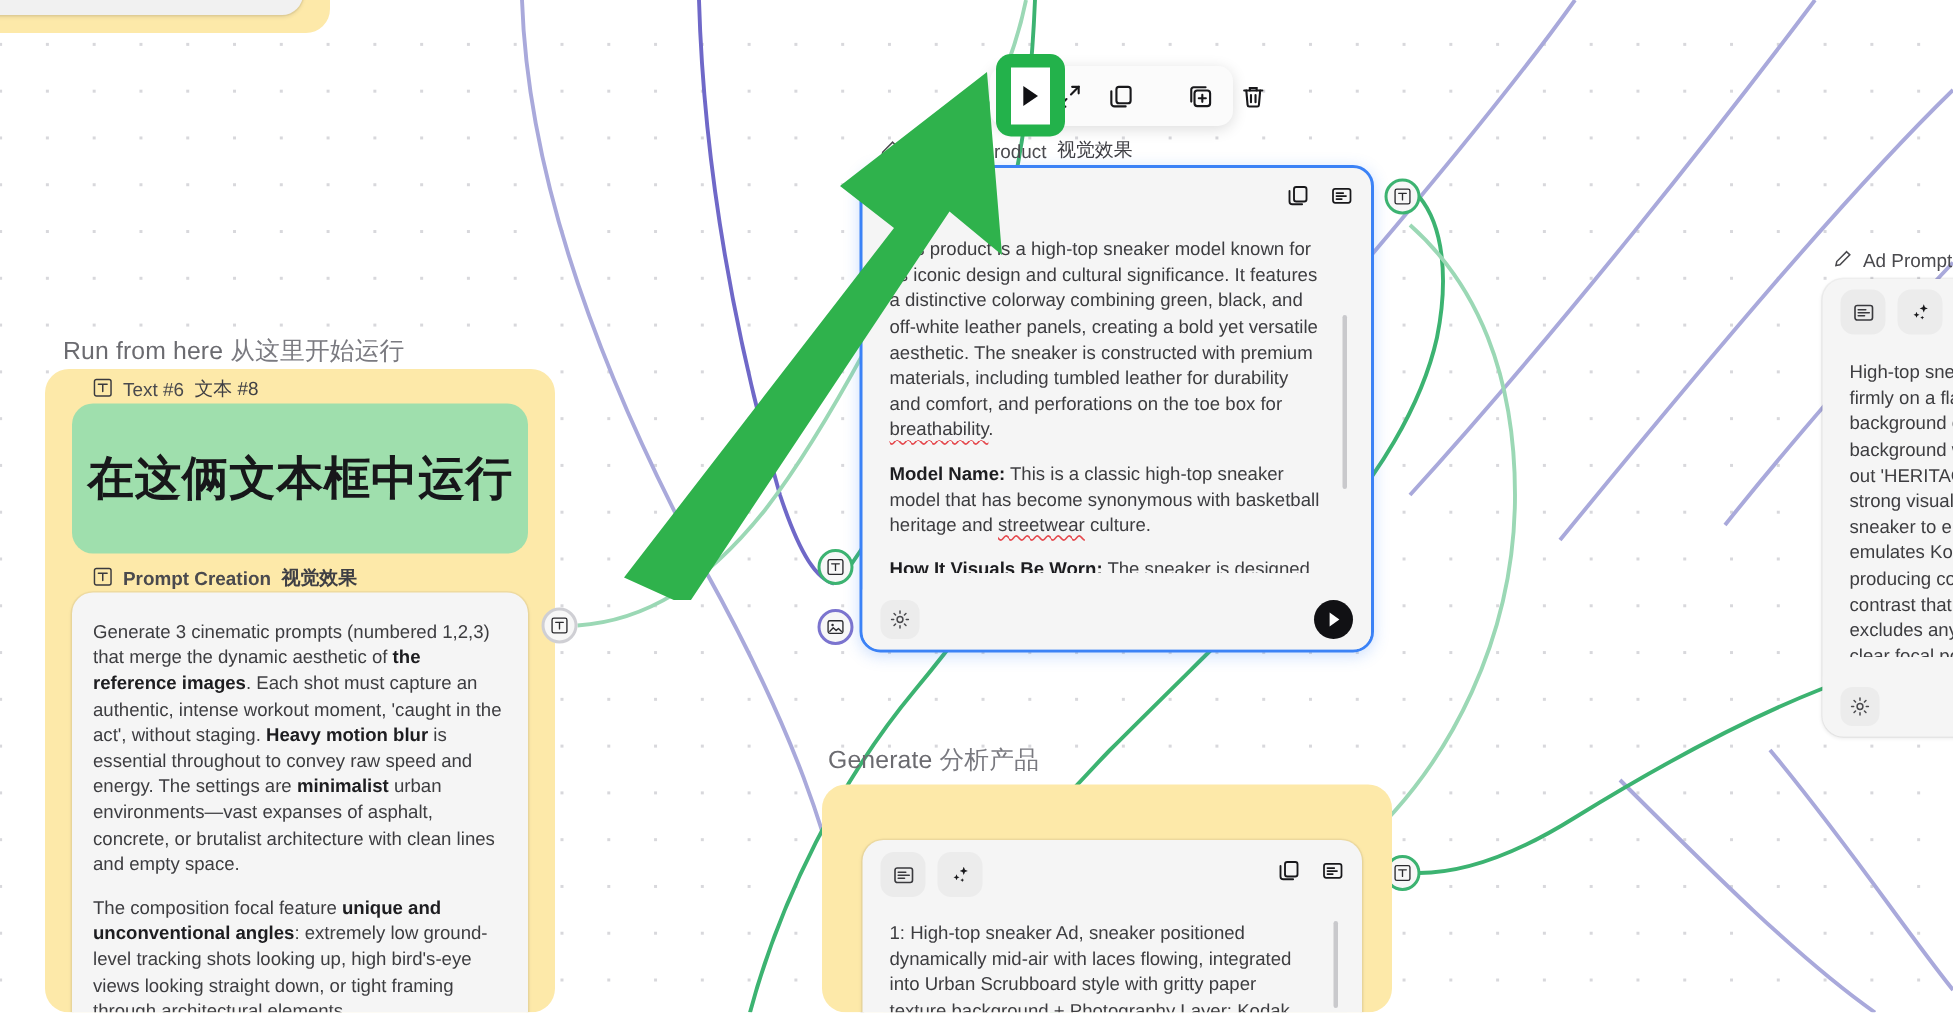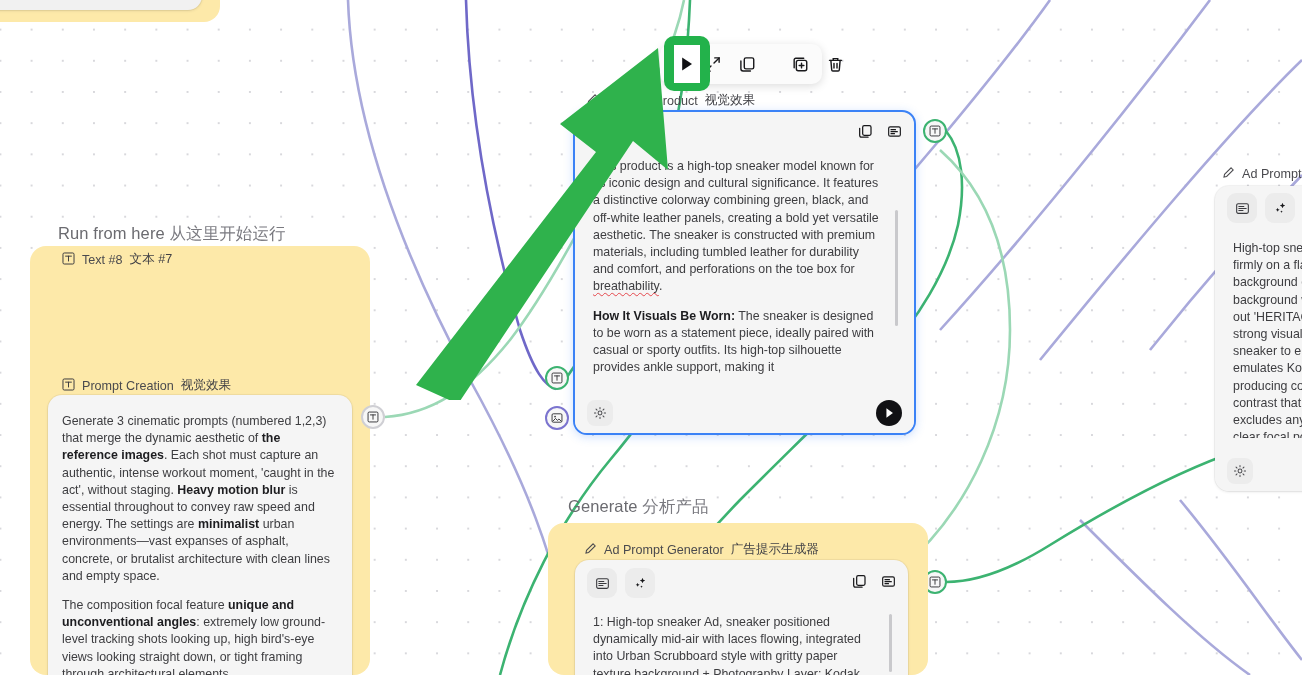--- a/index.html
+++ b/index.html
@@ -12,21 +12,21 @@
     position: relative; width: 1302px; height: 675px; overflow: hidden;
     background-color: #ffffff;
     background-image: radial-gradient(circle, #d8d8dc 1.1px, transparent 1.2px);
     background-size: 31.2px 31.2px;
     background-position: 16px 14px;
   }
   #edge-layer { position: absolute; inset: 0; width: 1302px; height: 675px; pointer-events: none; }
 
   
   .group-title {
-    position: absolute; color: #6b6b70; font-size: 16.5px; letter-spacing: .1px; white-space: nowrap; margin-left: 16px;
+    position: absolute; color: #6b6b70; font-size: 16.5px; letter-spacing: .1px; white-space: nowrap;
   }
   .group-title .cn { color: #7a7a80; }
   .grp {
     position: absolute; background: #fde9a9; border-radius: 16px;
   }
 
   
   .node {
     position: absolute; background: #f5f5f5; border-radius: 14px;
     box-shadow: 0 1px 3px rgba(0,0,0,.10), 0 0 0 1px rgba(0,0,0,.045);
@@ -156,25 +156,28 @@
   </div>
   <div class="grp" style="left:30px; top:246px; width:340px; height:429px;"></div>
 
   <div class="node-label" style="left:62px; top:251px;">
     <span>
       <svg width="13" height="13" viewBox="0 0 16 16">
           <rect x="1.2" y="1.2" width="13.6" height="13.6" rx="1.6" fill="none" stroke="#3a3a3e" stroke-width="1.2"></rect>
           <path d="M4.4 5.1h7.2M8 5.1v6" stroke="#3a3a3e" stroke-width="1.2" stroke-linecap="round"></path>
         </svg>
     </span>
-    <span>Text #8</span>
-    <span class="cn">文本 #7</span>
-  </div>
-
-  <div class="node-label" style="left:62px; top:377px;">
+    <span>Text #6</span>
+    <span class="cn">文本 #8</span>
+  </div>
+  <div class="greenbox" style="left:48px; top:269px; width:304px; height:100px;">
+    <span>在这俩文本框中运行</span>
+  </div>
+
+  <div class="node-label" style="left:62px; top:377px;font-weight:bold;">
     <span>
       <svg width="13" height="13" viewBox="0 0 16 16">
           <rect x="1.2" y="1.2" width="13.6" height="13.6" rx="1.6" fill="none" stroke="#3a3a3e" stroke-width="1.2"></rect>
           <path d="M4.4 5.1h7.2M8 5.1v6" stroke="#3a3a3e" stroke-width="1.2" stroke-linecap="round"></path>
         </svg>
     </span>
     <span>Prompt Creation</span>
     <span class="cn">视觉效果</span>
   </div>
   <div class="node" style="left:48px; top:395px; width:304px; height:300px;">
@@ -256,20 +259,21 @@
           <svg width="15" height="15" viewBox="0 0 18 18" fill="none" stroke="#18181b" stroke-width="1.4">
             <rect x="2" y="3.4" width="14" height="11.2" rx="1.8"></rect>
             <path d="M4.8 6.8h5.4M4.8 9.2h7.6M4.8 11.6h4.2" stroke-linecap="round"></path>
           </svg>
         </span>
       </div>
     </div>
     <div class="node-body" style="height:228px; margin:0 10px 0 14px;">
       <div class="node-text" style="padding-right:22px;">
         <p id="ap-p0"><span>This product is a high-top sneaker model known for its iconic design and cultural significance. It features a distinctive colorway combining green, black, and off-white leather panels, creating a bold yet versatile aesthetic. The sneaker is constructed with premium materials, including tumbled leather for durability and comfort, and perforations on the toe box for </span><span class="sp">breathability</span><span>.</span></p>
+        <p id="ap-p1"><span style="font-weight: bold; color: rgb(29, 29, 32);">Model Name:</span><span> This is a classic high-top sneaker model that has become synonymous with basketball heritage and </span><span class="sp">streetwear</span><span> culture.</span></p>
         <p id="ap-p2"><span style="font-weight: bold; color: rgb(29, 29, 32);">How It Visuals Be Worn:</span><span> The sneaker is designed to be worn as a statement piece, ideally paired with casual or sporty outfits. Its high-top silhouette provides ankle support, making it</span></p>
       </div>
       <div class="vscroll" style="top:56px; height:116px; right:6px;"></div>
     </div>
     <div class="node-foot">
       <div class="gear">
         <svg width="14" height="14" viewBox="0 0 18 18" fill="none" stroke="#49494d" stroke-width="1.3">
           <circle cx="9" cy="9" r="2.5"></circle>
           <path d="M9 1.8v1.8M9 14.4v1.8M1.8 9h1.8M14.4 9h1.8M3.9 3.9l1.3 1.3M12.8 12.8l1.3 1.3M14.1 3.9l-1.3 1.3M5.2 12.8l-1.3 1.3" stroke-linecap="round"></path>
         </svg>
@@ -363,29 +367,20 @@
       </div>
     </div>
   </div>
 
   <div class="group-title" style="left:552px; top:496px;">
     <span>Generate</span>
     <span class="cn">分析产品</span>
   </div>
   <div class="grp" style="left:548px; top:523px; width:380px; height:152px;"></div>
 
-  <div class="node-label" style="left:584px; top:541px;">
-    <span>
-      <svg width="13" height="13" viewBox="0 0 16 16" fill="none" stroke="#4a4a4e" stroke-width="1.25" stroke-linecap="round">
-        <path d="M11.2 2.2l2.6 2.6-8.1 8.1-3.3.7.7-3.3z"></path>
-      </svg>
-    </span>
-    <span>Ad Prompt Generator</span>
-    <span class="cn">广告提示生成器</span>
-  </div>
   <div class="node" style="left:575px; top:560px; width:333px; height:160px;">
     <div class="node-hdr" style="height:46px;">
       <div class="chip">
         <svg width="15" height="15" viewBox="0 0 18 18" fill="none" stroke="#3a3a3e" stroke-width="1.3">
           <rect x="2" y="3.2" width="14" height="11.6" rx="1.8"></rect>
           <path d="M4.6 6.6h6M4.6 9h8.8M4.6 11.4h5" stroke-linecap="round"></path>
         </svg>
       </div>
       <div class="chip" style="background:#ececec; margin-left:5px;">
         <svg width="15" height="15" viewBox="0 0 18 18" fill="#18181b">

